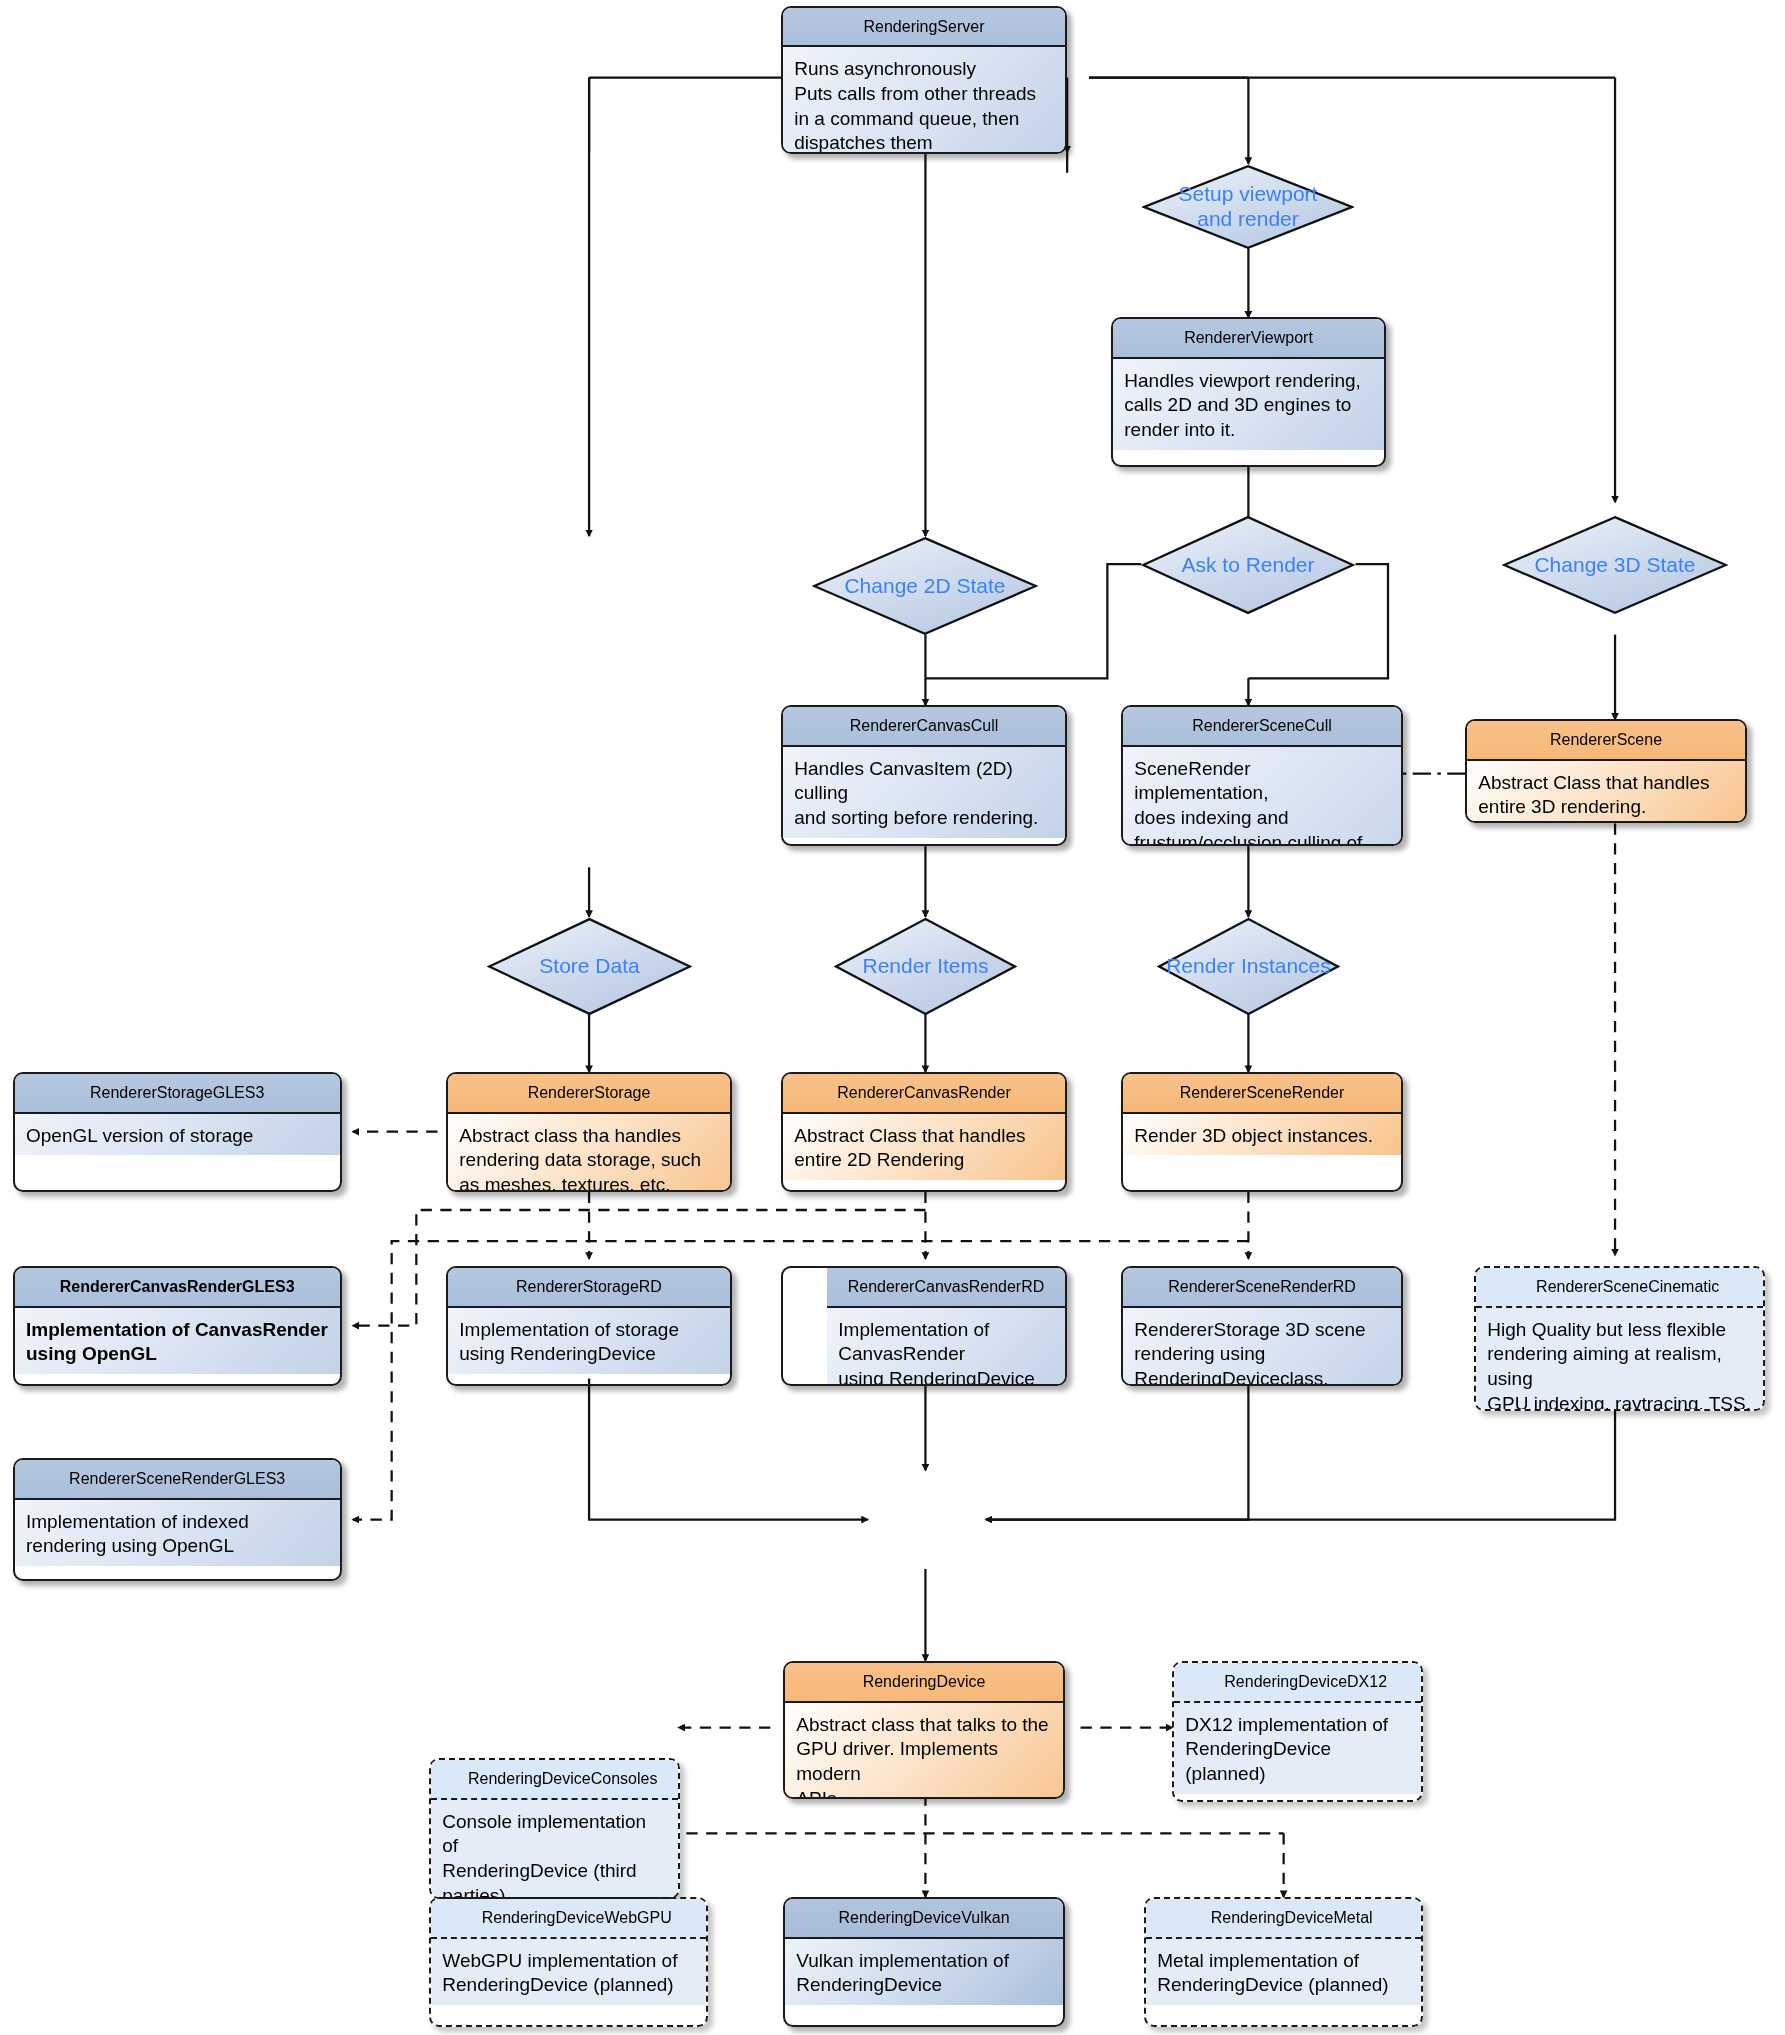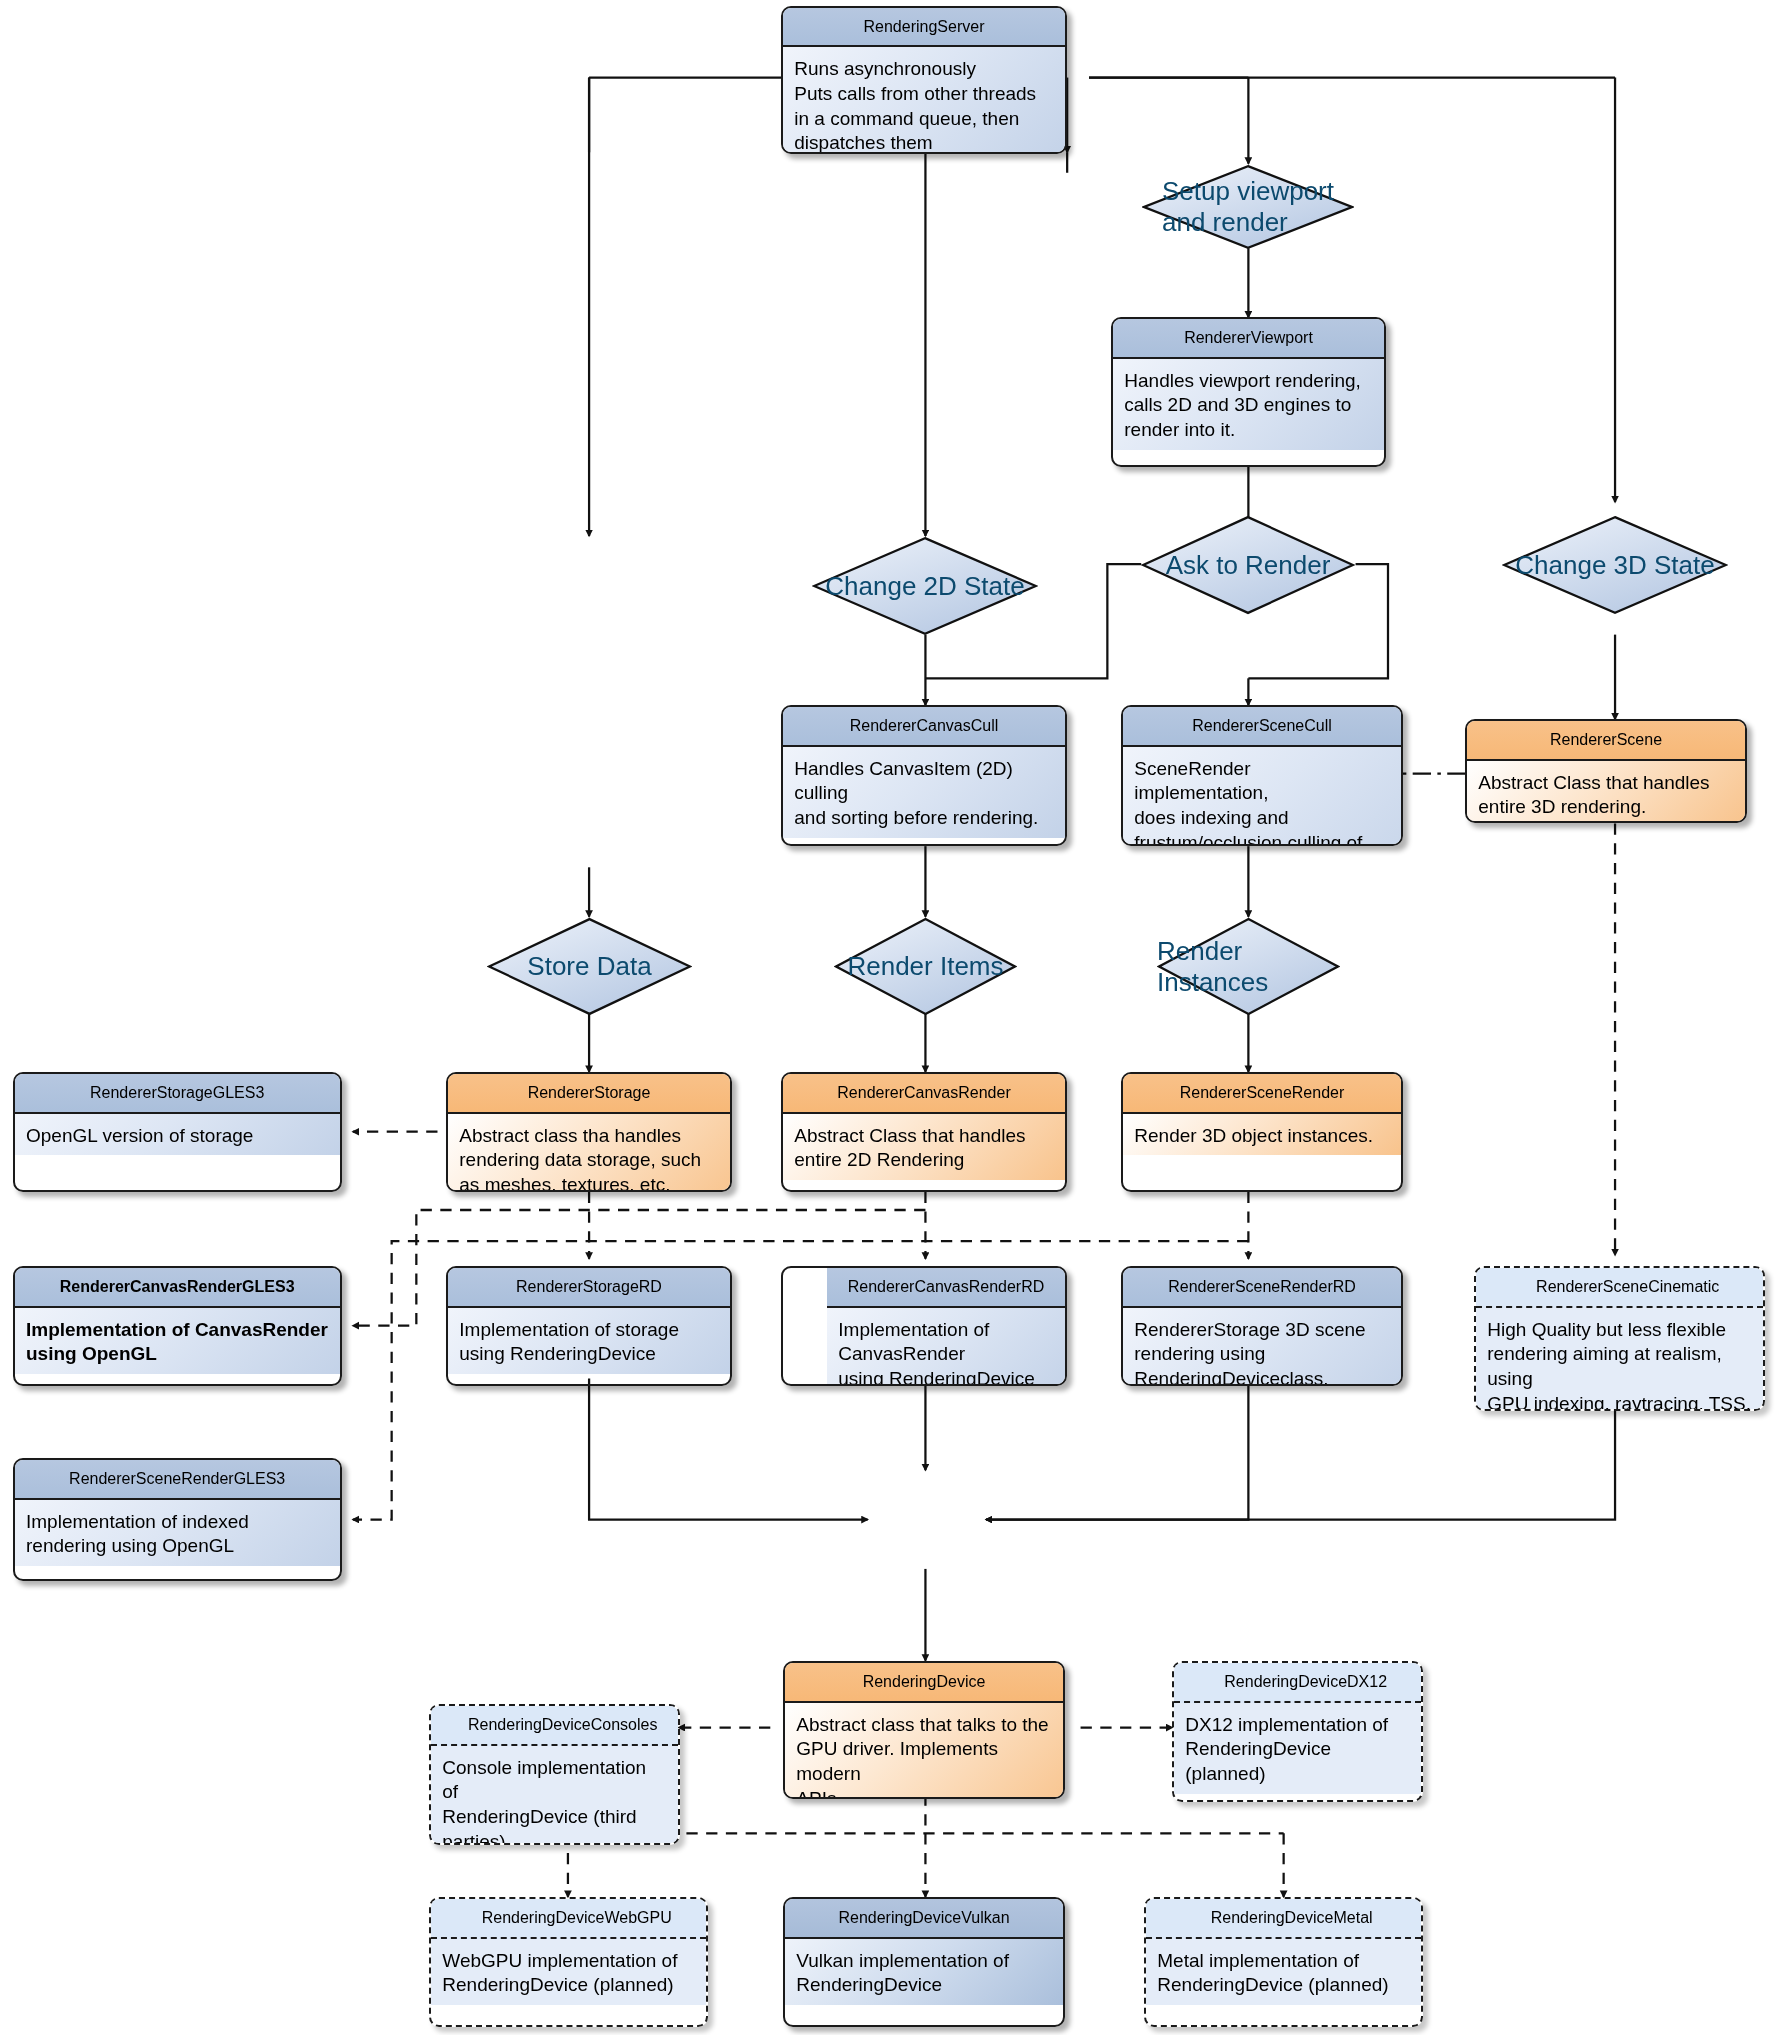--- a/index.html
+++ b/index.html
@@ -29,21 +29,21 @@
   .bluedeep .body{background:linear-gradient(135deg,#eef3fa 0%,#cfdcee 50%,#aabfdb 100%);}
 
   
   .node.planned{border:2.1px dashed #1a1a1a;box-shadow:4.2px 4.2px 5px rgba(0,0,0,.22);}
   .node.planned .hdr{background:#dbe8f8;border-bottom:2.1px dashed #1a1a1a;padding-left:22px;}
   .node.planned .body{background:#e4ecf8;}
 
   
   .dia{position:absolute;display:flex;align-items:center;justify-content:center;}
   .dia .shp{position:absolute;left:0;top:0;width:100%;height:100%;}
-  .dia .lbl{position:relative;font-size:26px;color:#0c4a6e;
+  .dia .lbl{position:relative;font-size:21px;color:#3b82f6;text-align:center;
             line-height:1.18;white-space:pre-line;z-index:2;}
 </style>
 </head>
 <body>
 
 <div id="stage">
 
   <svg id="wires" viewBox="0 0 2532 2886" xmlns="http://www.w3.org/2000/svg">
     <defs>
       <marker id="ah" markerWidth="16" markerHeight="16" refX="9" refY="5.5" orient="auto" markerUnits="userSpaceOnUse">
@@ -230,21 +230,21 @@
 GPU indexing, raytracing, TSS, etc
 (planned)</div>
   </div>
 
   <div class="node blue" style="left:12.7px;top:1458px;width:329px;height:123px;">
     <div class="hdr">RendererSceneRenderGLES3</div>
     <div class="body">Implementation of indexed
 rendering using OpenGL</div>
   </div>
 
-  <div class="node planned" style="left:429px;top:1704px;width:251px;height:141px;">
+  <div class="node planned" style="left:429px;top:1758px;width:251px;height:141px;">
     <div class="hdr">RenderingDeviceConsoles</div>
     <div class="body">Console implementation of
 RenderingDevice (third parties)</div>
   </div>
 
   <div class="node orange" style="left:783px;top:1661px;width:282px;height:138px;">
     <div class="hdr">RenderingDevice</div>
     <div class="body">Abstract class that talks to the
 GPU driver. Implements modern
 APIs.</div>

